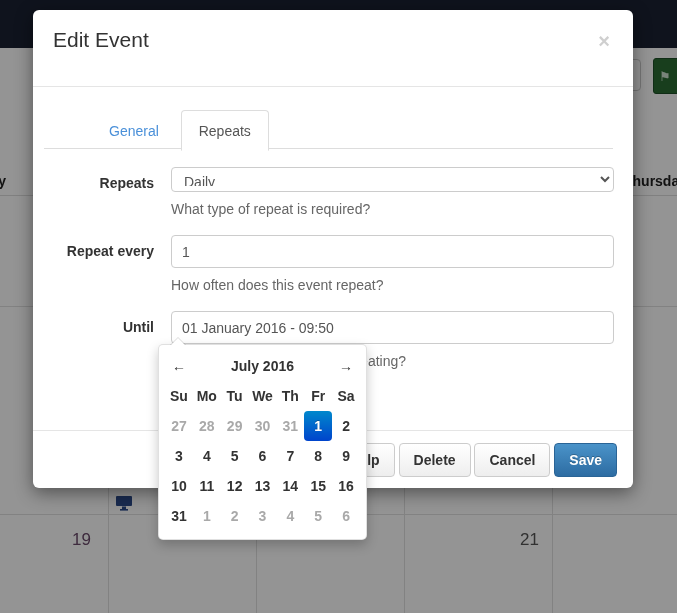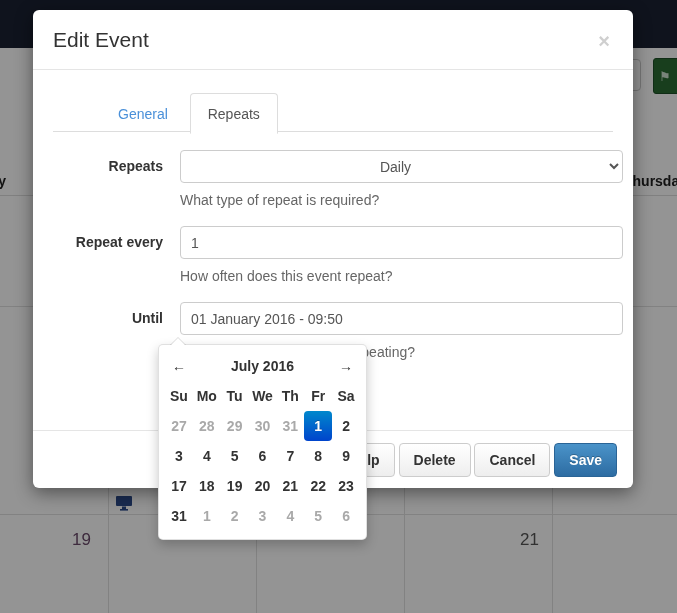--- a/index.html
+++ b/index.html
@@ -77,36 +77,36 @@
   
   #modal {
     position: absolute;
     left: 33px; top: 10px;
     width: 600px; height: 478px;
     background: #fff;
     border-radius: 6px;
     box-shadow: 0 5px 18px rgba(0,0,0,0.45);
   }
   .modal-header {
-    position: relative; height: 60px;
+    position: relative; height: 77px;
     border-bottom: 1px solid #e5e5e5;
     padding: 0 20px;
   }
   .modal-title {
     font-size: 21px; color: #333; line-height: 60px; font-weight: normal;
     margin: 0;
   }
   .modal-close {
     position: absolute; right: 17px; top: 19px;
     font-size: 20px; color: #cfcfcf; background: none; border: none;
     cursor: pointer; padding: 2px 6px; line-height: 1; font-weight: bold;
     font-family: "Liberation Sans", sans-serif;
   }
 
-  .modal-body { position: relative; padding: 22px 20px 0 20px; }
+  .modal-body { position: relative; padding: 22px 20px 0 11px; }
 
   
   .tabs {
     position: relative; height: 40px;
     border-bottom: 1px solid #ddd;
     padding-left: 47px;
   }
   .tab {
     display: inline-block;
     padding: 10px 17px 9px 17px;
@@ -127,25 +127,24 @@
   
   .form-row { position: relative; margin-top: 18px; padding-left: 127px; }
   .form-label {
     position: absolute; left: 0; top: 7px; width: 110px;
     text-align: right; font-weight: bold; font-size: 14px; color: #333;
     line-height: 18px;
   }
   .ctrl { width: 443px; }
 
   select.ctrl {
-    height: 33px; padding: 5px 8px;
+    height: 25px; padding: 5px 8px;
     font-size: 14px; font-family: "Liberation Sans", sans-serif;
     border: 1px solid #ccc; border-radius: 4px; color: #555;
     background: #fff;
-    text-align: center;
   }
   input.ctrl {
     height: 33px; padding: 5px 10px;
     font-size: 14px; font-family: "Liberation Sans", sans-serif;
     border: 1px solid #ccc; border-radius: 4px; color: #555;
     background: #fff;
   }
   .help-text {
     margin-top: 9px; font-size: 14px; color: #666;
   }
@@ -343,27 +342,27 @@
         <tr>
           <td class="dp-day">3</td>
           <td class="dp-day">4</td>
           <td class="dp-day">5</td>
           <td class="dp-day">6</td>
           <td class="dp-day">7</td>
           <td class="dp-day">8</td>
           <td class="dp-day">9</td>
         </tr>
         <tr>
-          <td class="dp-day">17</td>
-          <td class="dp-day">18</td>
-          <td class="dp-day">19</td>
-          <td class="dp-day">20</td>
-          <td class="dp-day">21</td>
-          <td class="dp-day">22</td>
-          <td class="dp-day">23</td>
+          <td class="dp-day">10</td>
+          <td class="dp-day">11</td>
+          <td class="dp-day">12</td>
+          <td class="dp-day">13</td>
+          <td class="dp-day">14</td>
+          <td class="dp-day">15</td>
+          <td class="dp-day">16</td>
         </tr>
         <tr>
           <td class="dp-day">31</td>
           <td class="dp-day new">1</td>
           <td class="dp-day new">2</td>
           <td class="dp-day new">3</td>
           <td class="dp-day new">4</td>
           <td class="dp-day new">5</td>
           <td class="dp-day new">6</td>
         </tr>

